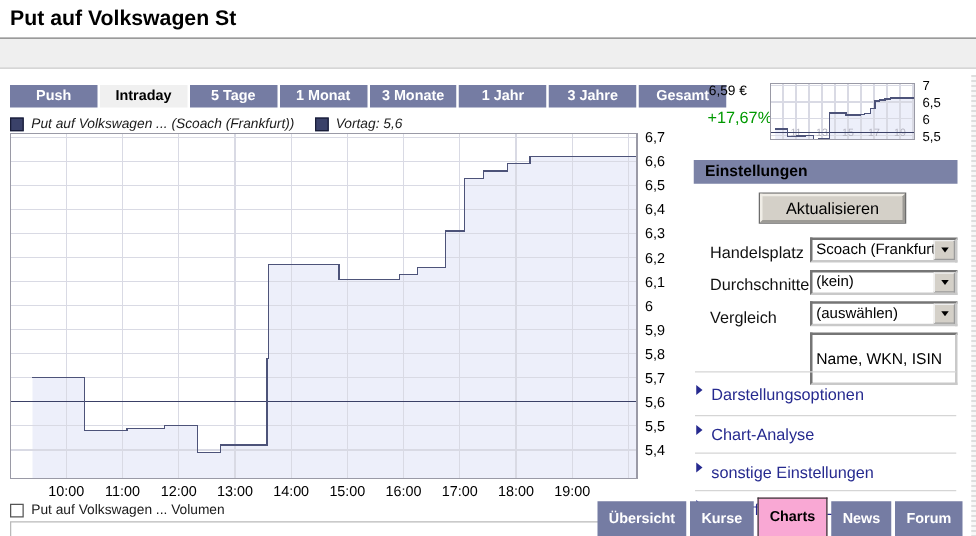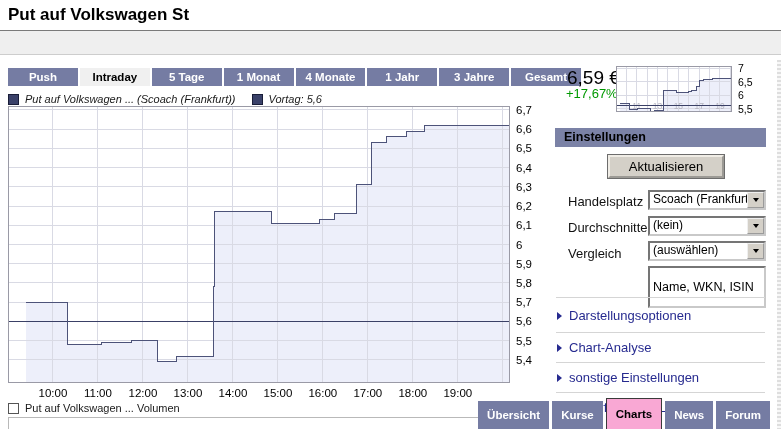--- a/index.html
+++ b/index.html
@@ -30,42 +30,42 @@
   .ptab.active{background:#f0f0f0;color:#000;}
   
   .chart-legend{position:absolute;left:8px;top:93px;display:flex;align-items:center;font-size:11px;color:#1a1a1a;font-style:italic;}
   .legend-item{display:flex;align-items:center;white-space:nowrap;}
   .legend-item + .legend-item{margin-left:16px;}
   .swatch{width:9px;height:9px;border:1px solid #191d38;margin-right:6px;}
   
   svg{font-family:"Liberation Sans","DejaVu Sans",sans-serif;}
   .main-chart{position:absolute;left:8px;top:103px;}
   .mini-chart{position:absolute;left:616px;top:61px;}
-  .quote-price{position:absolute;left:567px;top:67px;font-size:19px;color:#000;white-space:nowrap;}
+  .quote-price{position:absolute;left:567px;top:67px;font-size:11px;color:#000;white-space:nowrap;}
   .quote-change{position:absolute;left:566px;top:86px;font-size:13px;white-space:nowrap;}
   
   .settings-header{position:absolute;left:555px;top:128px;width:211px;height:19px;background:#7b82a6;
                    color:#000000;font-weight:bold;font-size:12.5px;line-height:19px;padding-left:9px;
                    box-sizing:border-box;}
   .btn-refresh{position:absolute;left:608px;top:155px;width:116px;height:23px;background:#d4d0c8;
                border:2px outset #f0ede6;box-shadow:0 0 0 1px #6d6d6d;font-size:13px;color:#000;
                font-family:inherit;cursor:pointer;}
   .form-label{position:absolute;left:568px;font-size:13px;color:#111;white-space:nowrap;}
   .combo{position:absolute;left:648px;width:118px;height:20px;box-sizing:border-box;background:#fff;
          border:2px inset #c9c9c9;display:flex;cursor:pointer;}
   .combo-value{flex:1;font-size:12px;line-height:15px;padding-left:3px;overflow:hidden;white-space:nowrap;color:#000;}
   .combo-btn{width:15px;background:#d4d0c8;border:1px outset #efefef;display:flex;align-items:center;
              justify-content:center;}
   .combo-arrow{width:0;height:0;border-left:3.5px solid transparent;border-right:3.5px solid transparent;
                border-top:4px solid #000;}
   .search-input{position:absolute;left:648px;top:266px;width:118px;height:20px;box-sizing:border-box;
                 border:2px inset #c9c9c9;font-size:12.5px;padding:19px 3px;color:#000;font-family:inherit;}
   
   .side-sep{position:absolute;left:556px;width:209px;height:1px;background:#d5d5d5;}
-  .side-link{position:absolute;left:557px;display:flex;align-items:center;font-size:13px;color:#262a8f;
+  .side-link{position:absolute;left:557px;display:flex;font-size:13px;color:#262a8f;
              cursor:pointer;white-space:nowrap;}
   .tri{width:0;height:0;border-left:5px solid #262a8f;border-top:4px solid transparent;
        border-bottom:4px solid transparent;margin-right:7px;}
   
   .volume-legend{position:absolute;left:8px;top:402px;display:flex;align-items:center;font-size:11px;color:#1a1a1a;}
   .vol-swatch{width:9px;height:9px;background:#fff;border:1px solid #555;margin-right:6px;}
   .volume-box{position:absolute;left:8px;top:417px;width:501px;height:40px;border:1px solid #b9b9b9;background:#fff;}
   .page-edge{position:absolute;right:0;top:60px;bottom:0;width:4px;
              background:repeating-linear-gradient(to bottom,#dedede 0 2px,#f8f8f8 2px 4px);}
 </style>
@@ -92,21 +92,21 @@
   <div class="meta-right">
     <span>Einfügen in</span>
     <span class="meta-link">Watchlist</span><span class="meta-sep">|</span><span class="meta-link">Depot</span><span class="meta-sep">|</span><span class="meta-link">Börsenspiel</span>
   </div>
 
   <div class="period-tabs">
     <div class="ptab">Push</div>
     <div class="ptab active">Intraday</div>
     <div class="ptab">5 Tage</div>
     <div class="ptab">1 Monat</div>
-    <div class="ptab">4 Monate</div>
+    <div class="ptab">3 Monate</div>
     <div class="ptab">1 Jahr</div>
     <div class="ptab">3 Jahre</div>
     <div class="ptab">Gesamt</div>
   </div>
 
   <div class="chart-legend">
     <div class="legend-item">
       <span class="swatch" id="swatch-series" style="background: rgb(58, 65, 105);"></span>
       <span>Put auf Volkswagen ... (Scoach (Frankfurt))</span>
     </div>

